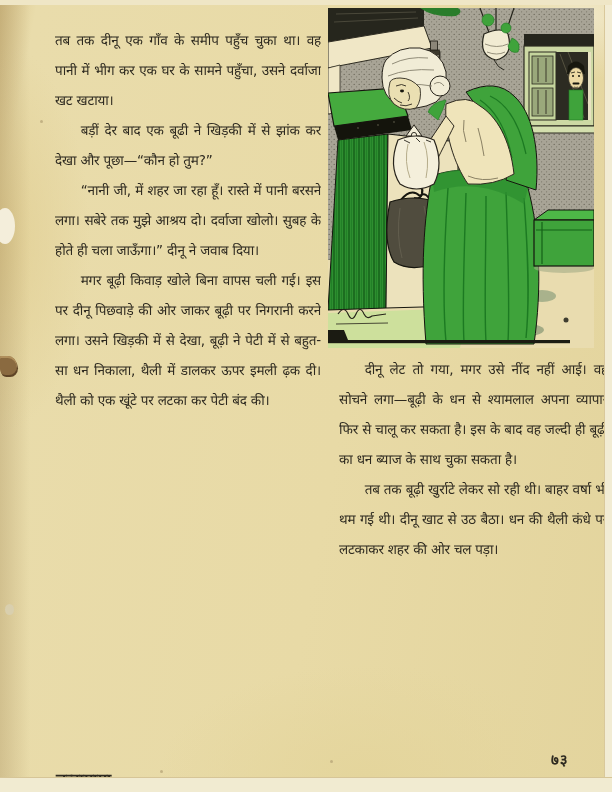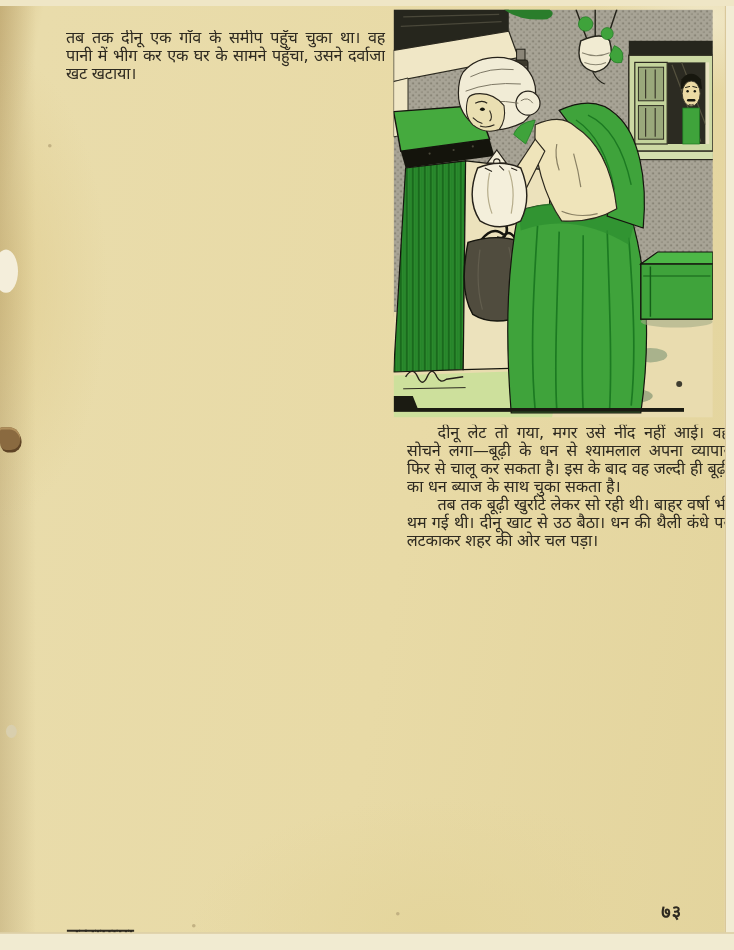--- a/index.html
+++ b/index.html
@@ -15,36 +15,39 @@
   .gutter{position:absolute;left:0;top:0;bottom:0;width:30px;
     background:linear-gradient(90deg,rgba(140,110,60,.25),rgba(140,110,60,0));}
   .edge-right{position:absolute;right:0;top:0;bottom:0;width:7px;background:#f2ecd4;border-left:1px solid #d9c89b;}
   .edge-bottom{position:absolute;left:0;right:0;bottom:0;height:14px;background:#f1ebd1;border-top:1px solid #d6c597;}
   .edge-top{position:absolute;left:0;right:0;top:0;height:5px;background:#efe6c6;}
   .stain-pale{position:absolute;left:-5px;top:208px;width:20px;height:36px;background:#f4eedb;border-radius:50%;}
   .stain-tear{position:absolute;left:0px;top:356px;width:17px;height:19px;background:#8a6a40;
     border-radius:10% 70% 60% 40%;box-shadow:1px 2px 0 #5f4426, inset 0 2px 0 #b08f5c;}
   .stain-small{position:absolute;left:5px;top:604px;width:9px;height:11px;background:#d9cfae;border-radius:50%;}
   .speck{position:absolute;width:3px;height:3px;border-radius:50%;background:#b9a77a;opacity:.8;}
-  .col{position:absolute;text-align:justify;font-size:13.5px;line-height:15px;letter-spacing:-0.2px;overflow:hidden;}
+  .col{position:absolute;text-align:justify;font-size:13.5px;line-height:30px;letter-spacing:-0.2px;overflow:hidden;}
   .col p{margin:0;text-indent:1.9em;}
   .col p.noind{text-indent:0;}
   .col-left{left:55px;top:25px;width:266px;height:714px;}
   .col-right{left:339px;top:354px;width:269px;height:384px;}
   .illus{position:absolute;left:328px;top:8px;width:266px;height:340px;}
   .footer-brand{position:absolute;left:56px;top:768px;font-size:16px;font-weight:bold;}
   .page-number{position:absolute;left:551px;top:749px;font-size:15px;font-weight:bold;letter-spacing:1px;}
 </style>
 </head>
 <body>
 
 <div class="page">
 
   <div class="col col-left">
     <p class="noind">तब तक दीनू एक गाँव के समीप पहुँच चुका था। वह पानी में भीग कर एक घर के सामने पहुँचा, उसने दर्वाजा खट खटाया।</p>
+    <p>बड़ीं देर बाद एक बूढी ने खिड़की में से झांक कर देखा और पूछा—“कौन हो तुम?”</p>
+    <p>“नानी जी, में शहर जा रहा हूँ। रास्ते में पानी बरसने लगा। सबेरे तक मुझे आश्रय दो। दर्वाजा खोलो। सुबह के होते ही चला जाऊँगा।” दीनू ने जवाब दिया।</p>
+    <p>मगर बूढ़ी किवाड़ खोले बिना वापस चली गई। इस पर दीनू पिछवाड़े की ओर जाकर बूढ़ी पर निगरानी करने लगा। उसने खिड़की में से देखा, बूढ़ी ने पेटी में से बहुत-सा धन निकाला, थैली में डालकर ऊपर इमली ढ़क दी। थैली को एक खूंटे पर लटका कर पेटी बंद की।</p>
   </div>
 
   <svg class="illus" viewBox="0 0 266 340" aria-hidden="true">
     <defs>
       <pattern id="stip" width="5" height="5" patternUnits="userSpaceOnUse">
         <rect width="5" height="5" fill="#a8a496"></rect>
         <circle cx="1.2" cy="1.4" r="0.7" fill="#6e6a5c"></circle>
         <circle cx="3.6" cy="3.8" r="0.6" fill="#7a7668"></circle>
       </pattern>
       <pattern id="chestHatch" width="5" height="6" patternUnits="userSpaceOnUse">

